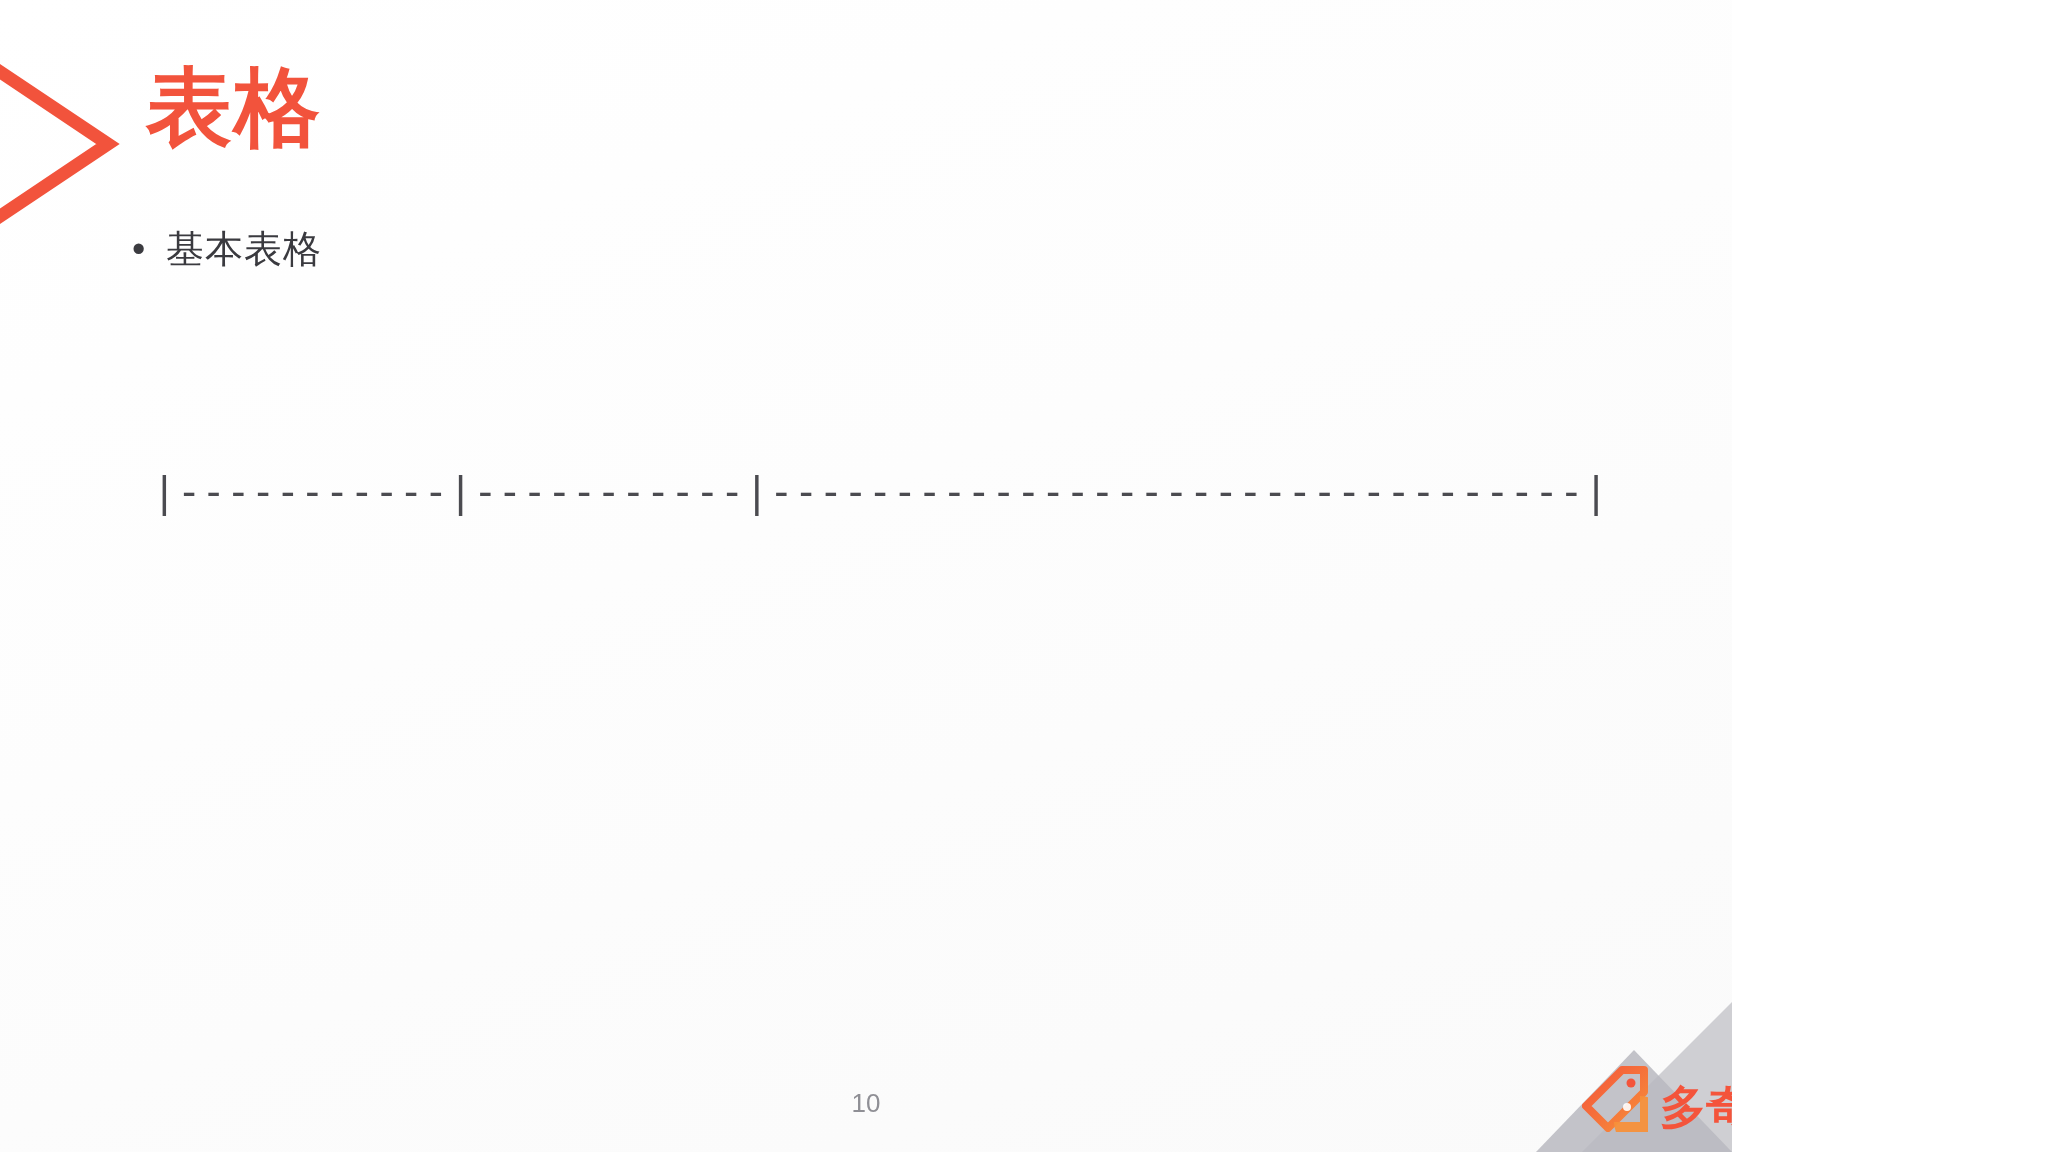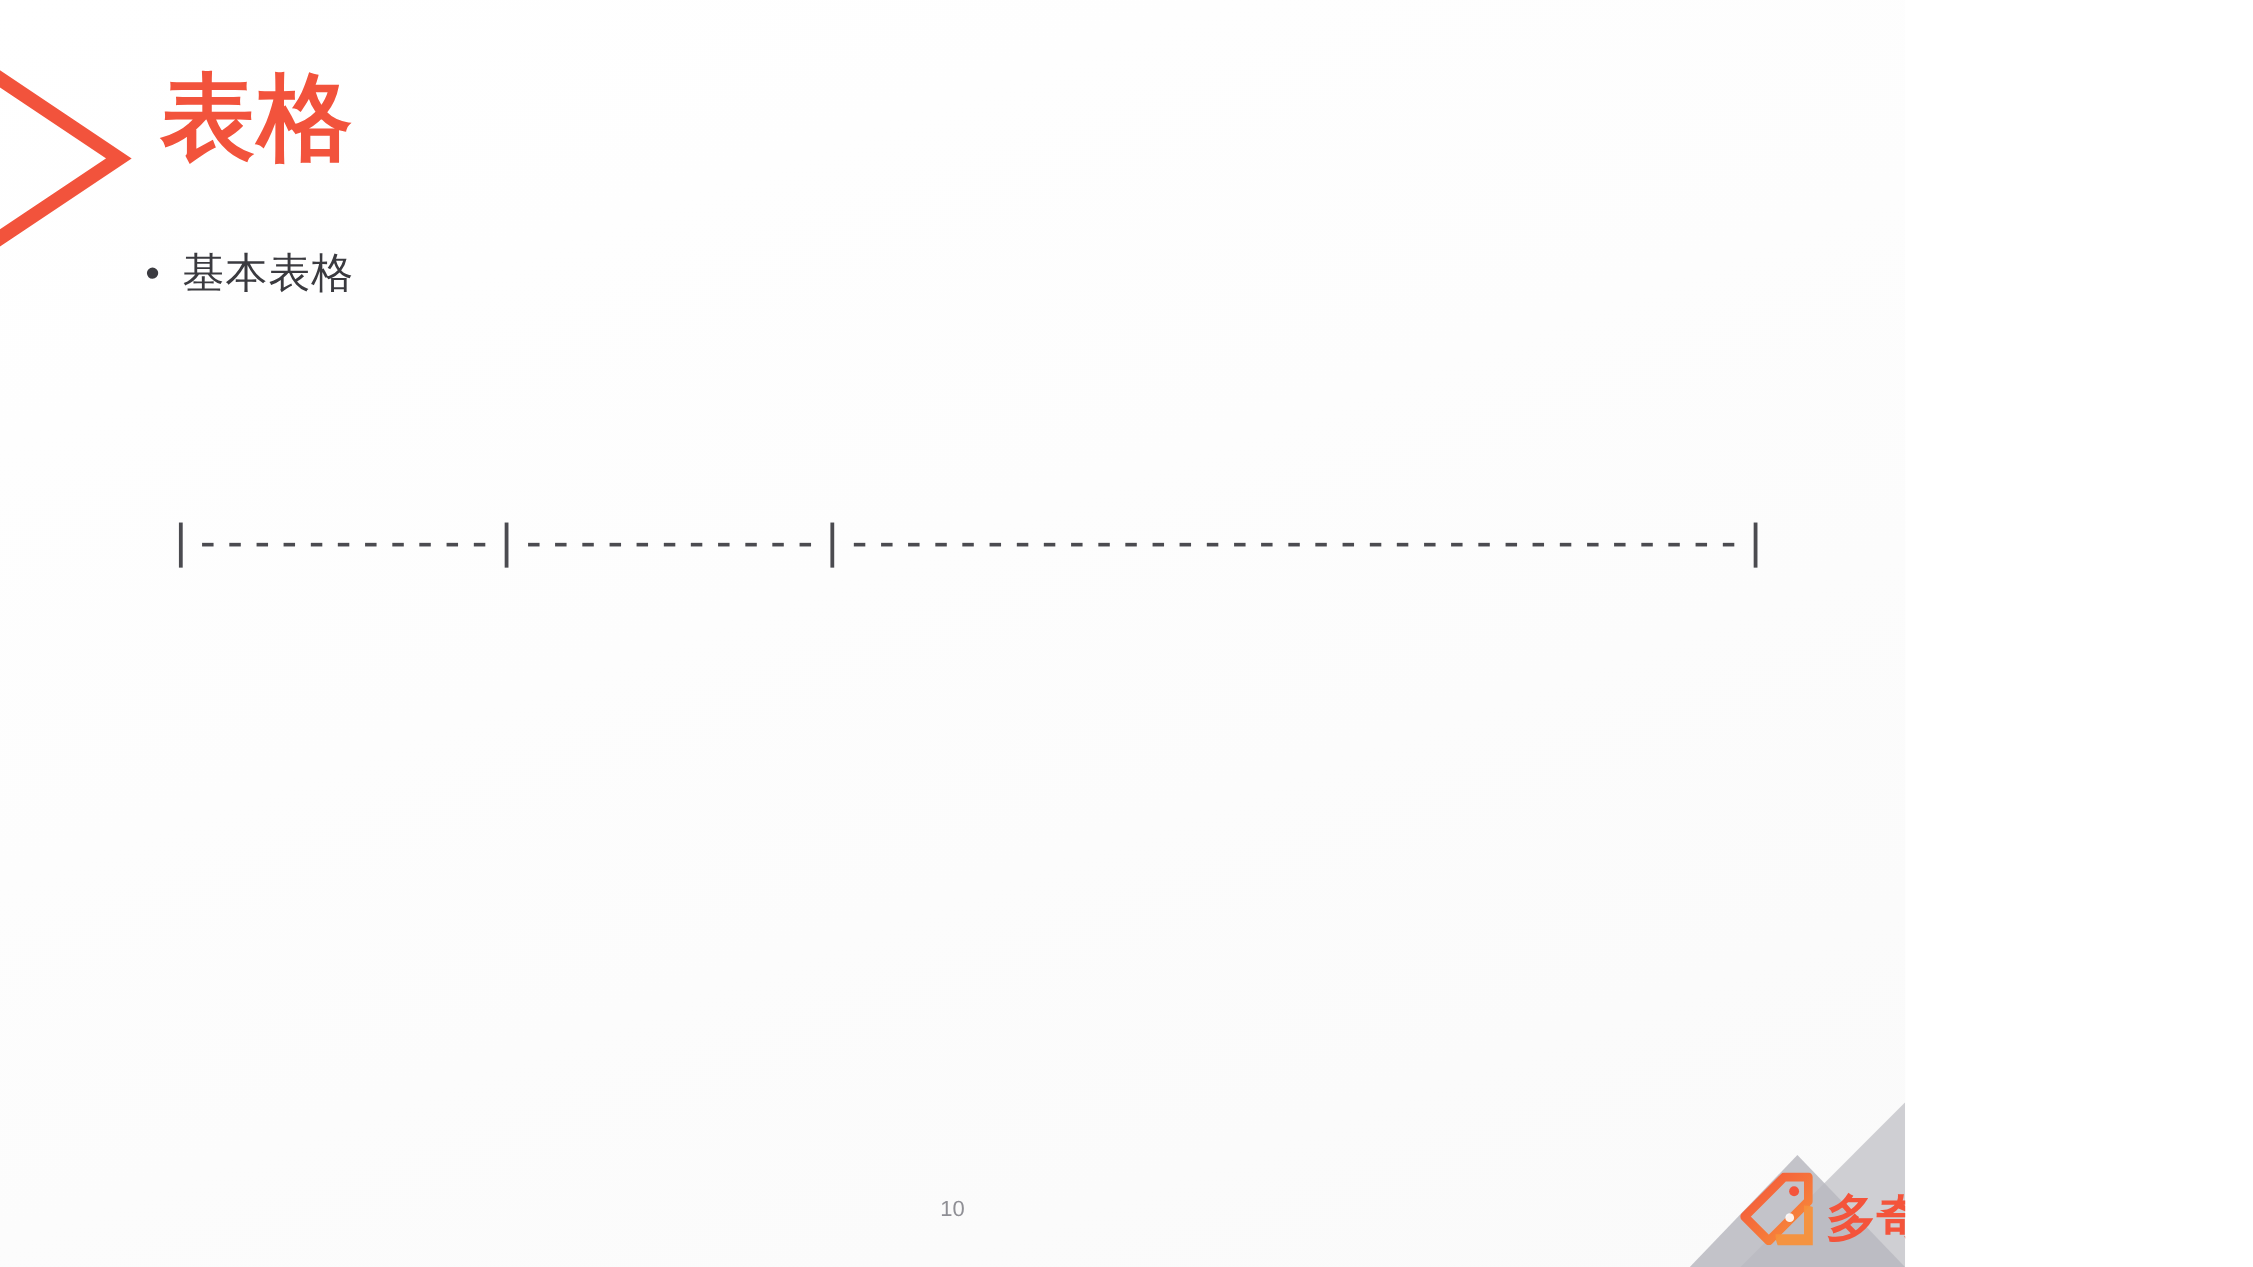--- a/index.html
+++ b/index.html
@@ -85,21 +85,21 @@
     white-space: pre;
   }
 
   
   .page-number {
     position: absolute;
     left: 0;
     right: 0;
     top: 1088px;
     text-align: center;
-    font-size: 20px;
+    font-size: 26px;
     color: #8f8f95;
     font-family: "Liberation Sans", sans-serif;
   }
 
   
   .corner-deco {
     position: absolute;
     right: 0;
     bottom: 0;
     width: 210px;

